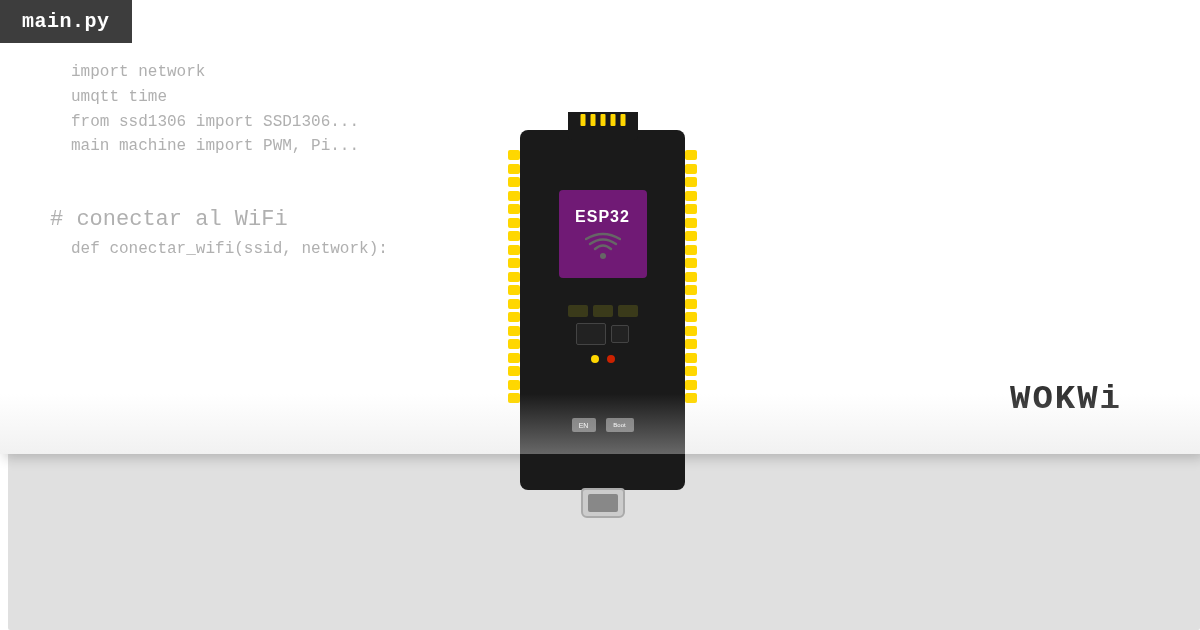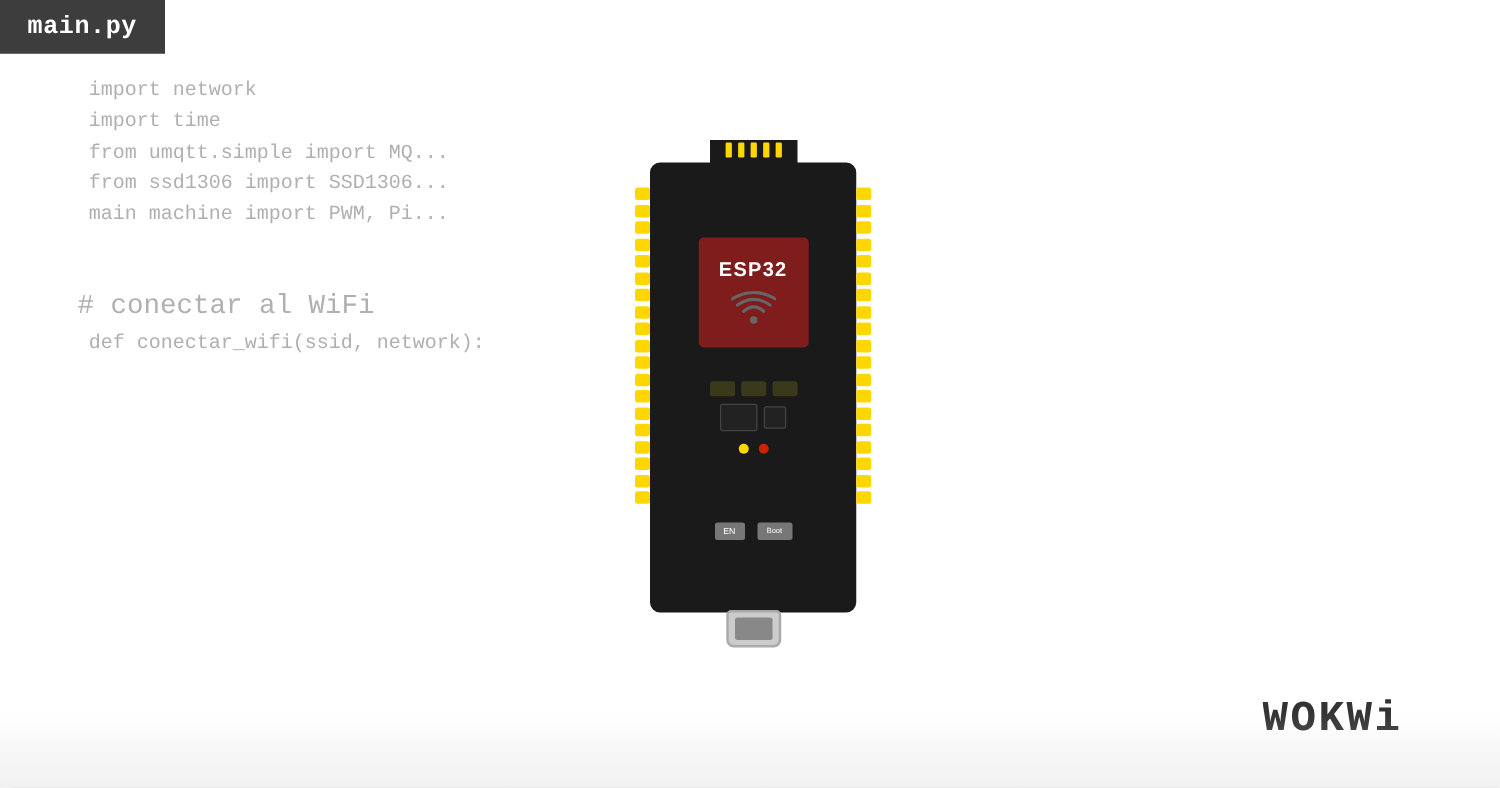--- a/index.html
+++ b/index.html
@@ -7,21 +7,21 @@
     body {
       width: 1200px;
       height: 630px;
       overflow: hidden;
       background: #ffffff;
       font-family: 'Courier New', Courier, monospace;
     }
 
     .main-container {
       width: 1200px;
-      height: 630px;
+      height: 454px;
       background: #ffffff;
       position: relative;
       box-shadow: 4px 4px 12px rgba(0,0,0,0.2);
     }
 
     .tab-bar {
       position: absolute;
       top: 0;
       left: 0;
       display: flex;
@@ -53,21 +53,20 @@
       font-family: 'Courier New', Courier, monospace;
       white-space: nowrap;
       margin-left: 21px;
     }
 
     .code-comment {
       font-size: 22px;
       color: #b0b0b0;
       line-height: 1.55;
       font-family: 'Courier New', Courier, monospace;
-      margin-left: 12px;
     }
 
     .code-spacer {
       height: 22px;
     }
 
     
     .esp32-board {
       position: absolute;
       top: 130px;
@@ -145,21 +144,21 @@
     }
 
     
     .esp-chip {
       position: absolute;
       top: 60px;
       left: 50%;
       transform: translateX(-50%);
       width: 88px;
       height: 88px;
-      background: #7f1d1d;
+      background: #701a75;
       border-radius: 4px;
       display: flex;
       flex-direction: column;
       align-items: center;
       justify-content: center;
     }
 
     .esp-label {
       color: #ffffff;
       font-size: 16px;
@@ -239,22 +238,21 @@
   <div class="main-container">
 
     <div class="tab-bar">
       <div class="tab">
         <span>main.py</span>
       </div>
     </div>
 
     <div class="code-area">
       <div class="code-line">import network</div>
-      <div class="code-line">import time</div>
-      <div class="code-line">from umqtt.simple import MQ...</div>
+      <div class="code-line">umqtt time</div>
       <div class="code-line">from ssd1306 import SSD1306...</div>
       <div class="code-line">main machine import PWM, Pi...</div>
       <div class="code-spacer"></div>
       <div class="code-spacer"></div>
       <div class="code-comment"># conectar al WiFi</div>
       <div class="code-line">def conectar_wifi(ssid, network):</div>
     </div>
 
     <div class="esp32-board">
       <div class="board-body">

